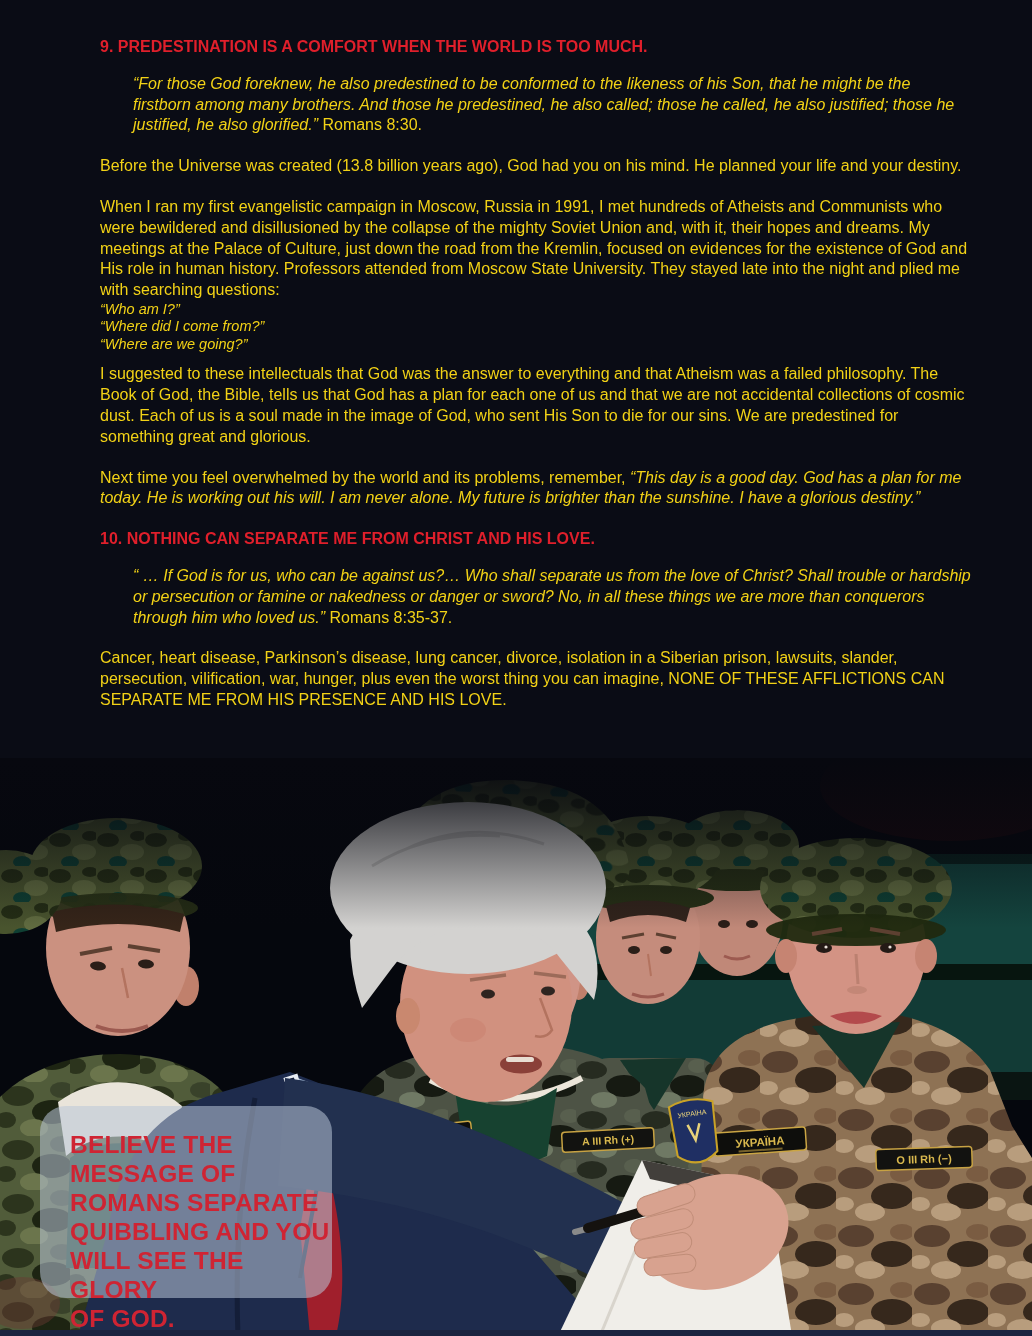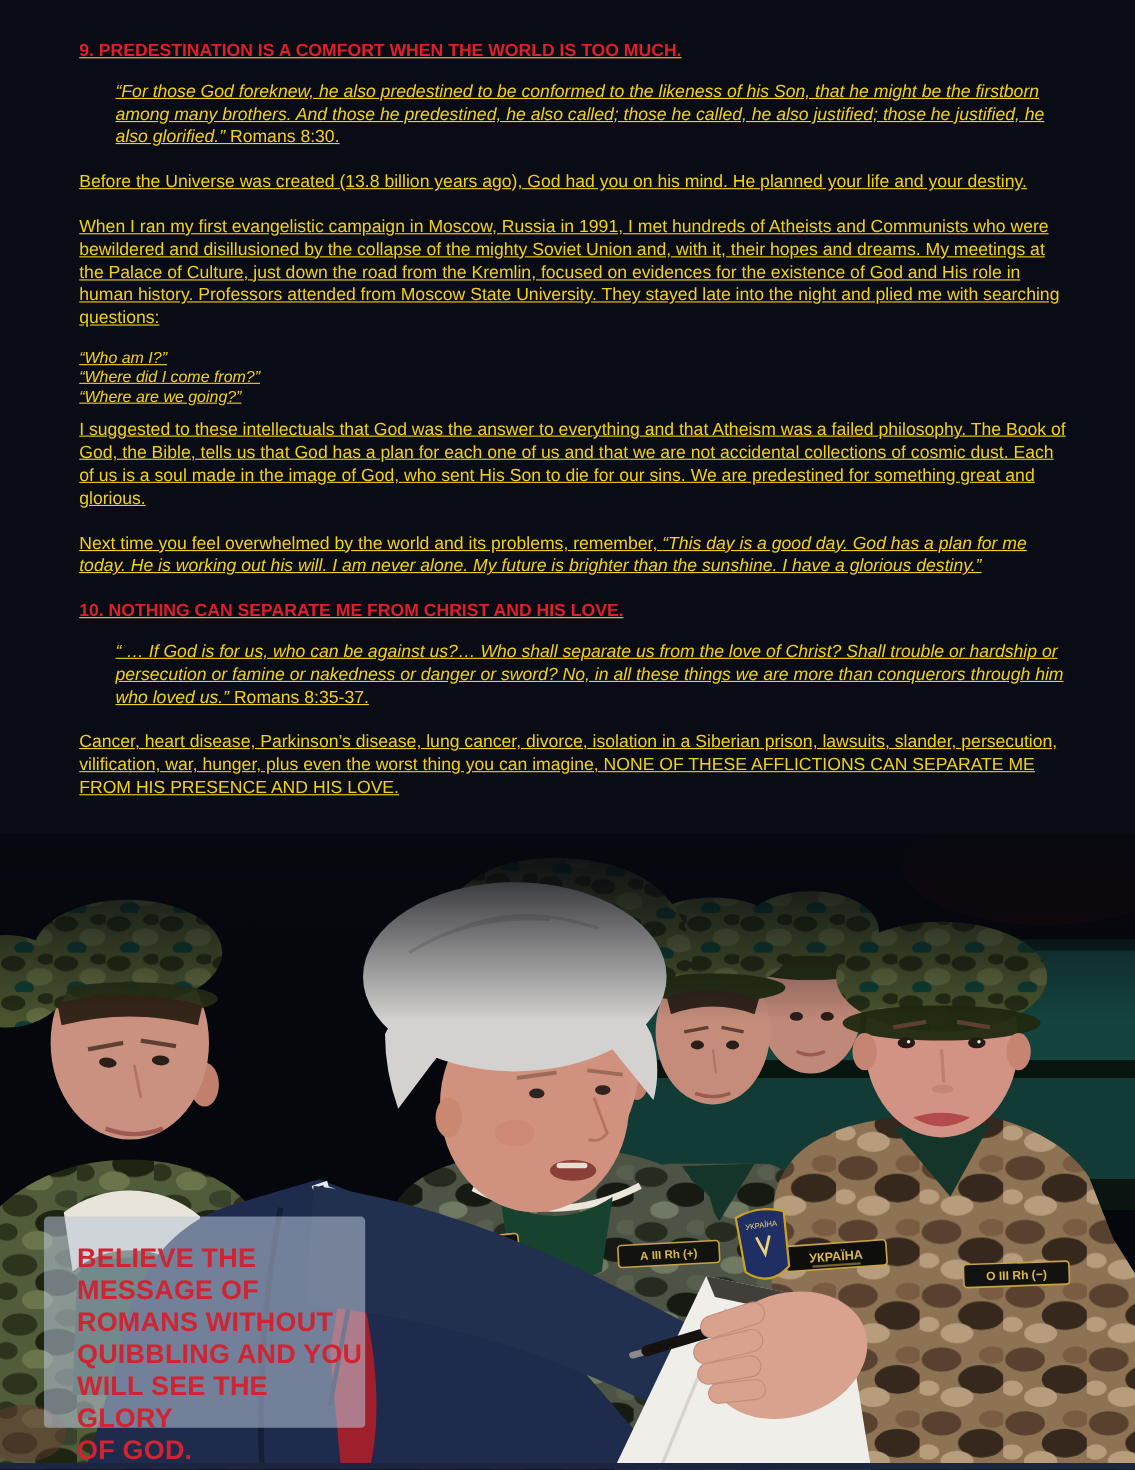--- a/index.html
+++ b/index.html
@@ -3,45 +3,45 @@
 <meta charset="utf-8">
 <style>
   html,body{margin:0;padding:0;}
   body{
     width:1032px;height:1336px;position:relative;overflow:hidden;
     background:var(--background,#0a0c15);
     font-family:"Liberation Sans",sans-serif;
   }
   .content{
     position:relative;z-index:2;
-    padding:37px 60px 0 72px;
+    padding:37px 60px 0 100px;
     color:var(--body-yellow,#f2d216);
-    font-size:16px;line-height:20.8px;text-decoration:underline;
+    font-size:16px;line-height:20.8px;
   }
   .red-heading{
     color:var(--heading-red,#e01f2b);
     font-size:16px;font-weight:bold;margin:0 0 5px 0;
   }
   .quote{margin:16px 0 20px 33px;font-style:italic;}
   .quote .ref{font-style:normal;}
   .para{margin:0 0 20px 0;}
-  .para.mb12{margin-bottom:17px;}
+  .para.mb12{margin-bottom:0;}
   .questions{
     font-style:italic;
     font-size:14.5px;line-height:17.5px;
     margin:0 0 11px 0;
   }
   .inline-italic{font-style:italic;}
   .photo{
     position:absolute;left:0;top:758px;width:1032px;height:578px;z-index:1;
   }
   .overlay-box{
     position:absolute;left:40px;top:1106px;width:292px;height:192px;
     background:var(--overlay-box-bg,rgba(185,199,217,0.55));
-    border-radius:4px;z-index:3;
+    border-radius:26px;z-index:3;
     padding:24px 0 0 30px;box-sizing:border-box;
   }
   .overlay-box .line{
     color:var(--overlay-red,#cf2433);
     font-size:24.5px;font-weight:bold;line-height:29px;letter-spacing:.2px;
   }
   .footer-bar{
     position:absolute;left:0;bottom:0;width:1032px;height:6px;
     background:var(--footer-bar,#1b2540);z-index:4;
   }
@@ -265,19 +265,19 @@
     </g>
   </g>
 
   <ellipse cx="22" cy="545" rx="38" ry="26" fill="#6b3a34" opacity="0.45"></ellipse>
   <rect x="0" y="0" width="1032" height="170" fill="url(#topFade)"></rect>
 </svg>
 
 <div class="overlay-box">
   <div class="line">BELIEVE THE</div>
   <div class="line">MESSAGE OF</div>
-  <div class="line">ROMANS WITHOUT</div>
+  <div class="line">ROMANS SEPARATE</div>
   <div class="line">QUIBBLING AND YOU</div>
   <div class="line">WILL SEE THE GLORY</div>
   <div class="line">OF GOD.</div>
 </div>
 
 <div class="footer-bar"></div>
 
 </body></html>

